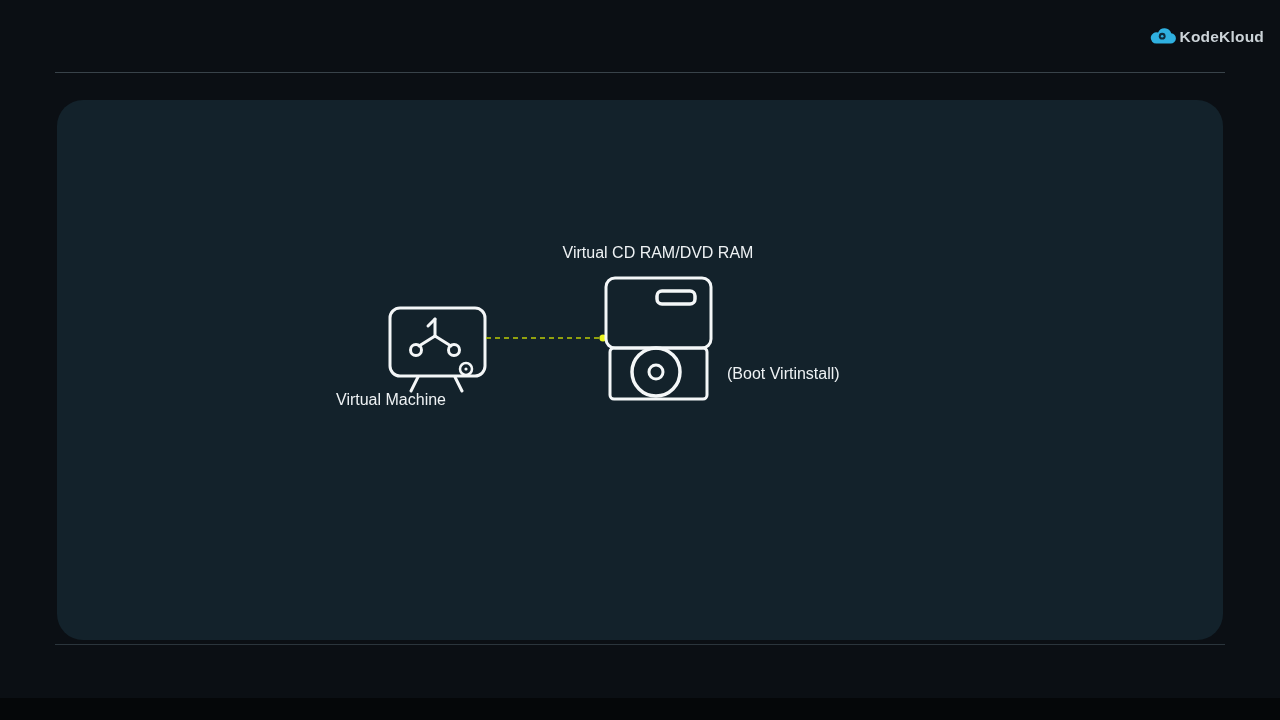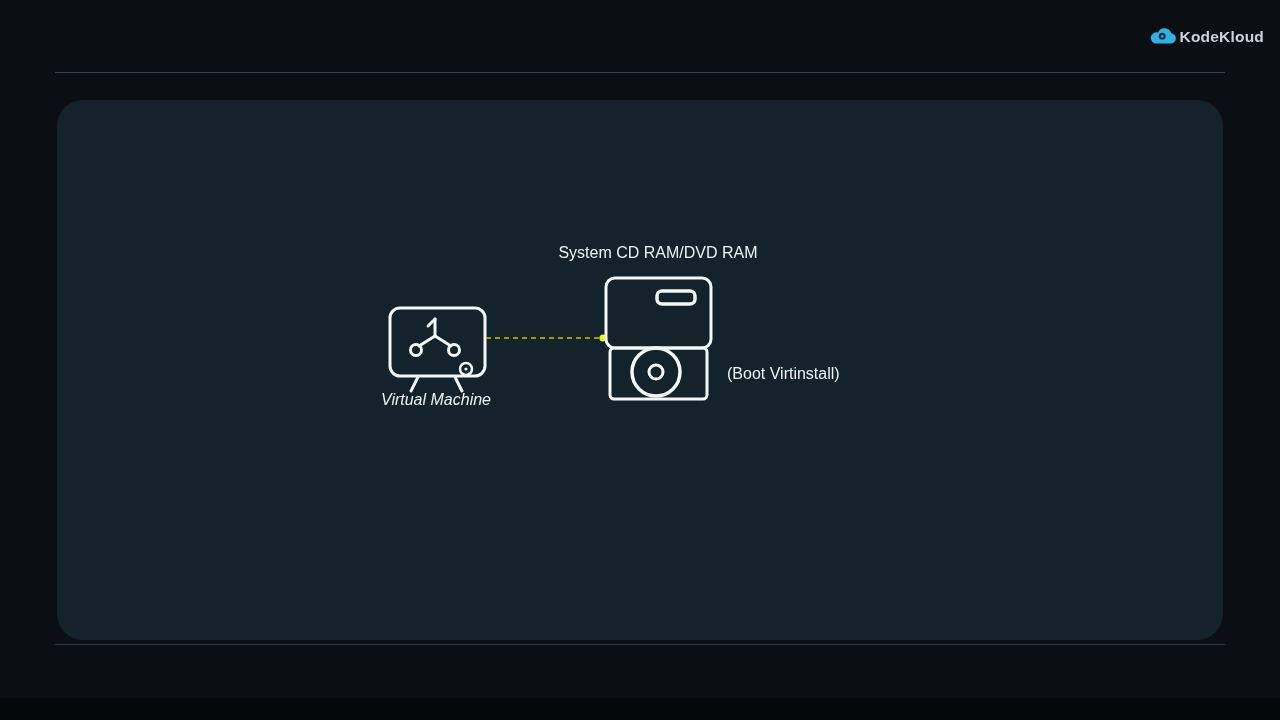--- a/index.html
+++ b/index.html
@@ -50,22 +50,20 @@
   .label {
     position: absolute;
     color: #eef2f4;
     font-size: 16px;
     font-weight: 400;
   }
   .vm-label {
     left: 336px;
     top: 391px;
     width: 200px;
-    text-align: center;
-    font-style: italic;
   }
   .drive-label {
     left: 508px;
     top: 244px;
     width: 300px;
     text-align: center;
   }
   .boot-label {
     left: 727px;
     top: 365px;
@@ -144,19 +142,19 @@
 
   <div class="icon-abs drive-icon">
     <svg width="110" height="126" viewBox="0 0 110 126" fill="none" stroke="#f4f7f8" stroke-width="3" stroke-linecap="round" stroke-linejoin="round">
       <rect x="2" y="2" width="105" height="70" rx="9"></rect>
       <rect x="53" y="15" width="38" height="13" rx="5" stroke-width="3.5"></rect>
       <rect x="6" y="72" width="97" height="51" rx="4"></rect>
       <circle cx="52" cy="96" r="24" stroke-width="3.5"></circle>
       <circle cx="52" cy="96" r="7" stroke-width="3"></circle>
     </svg>
   </div>
-  <div class="label drive-label">System CD RAM/DVD RAM</div>
+  <div class="label drive-label">Virtual CD RAM/DVD RAM</div>
   <div class="label boot-label">(Boot Virtinstall)</div>
 
   <div class="rule rule-bottom"></div>
   <div class="letterbox"></div>
 
 </div>
 
 </body></html>

